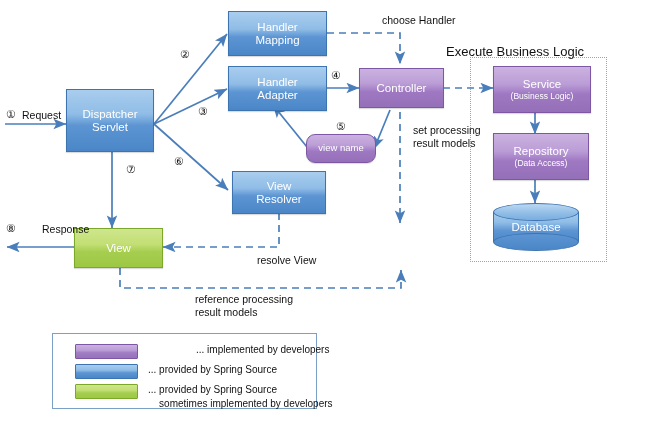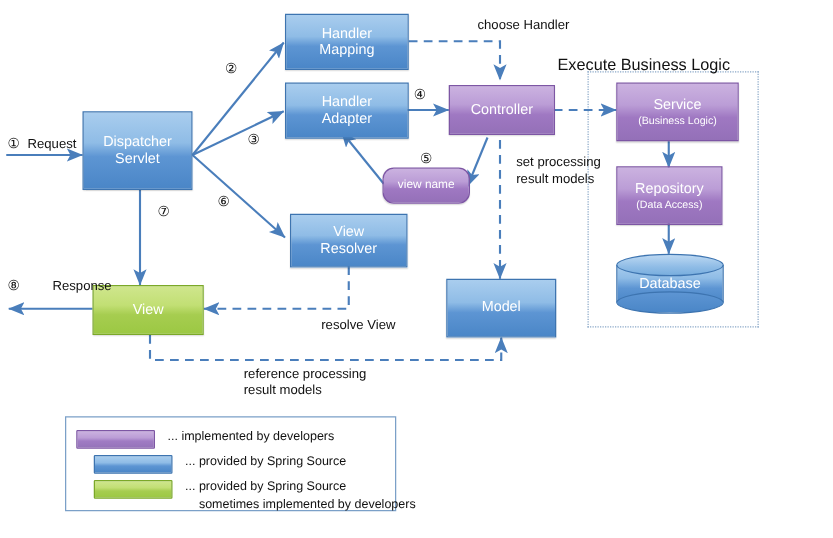--- a/index.html
+++ b/index.html
@@ -135,30 +135,27 @@
 
   <div class="node blue" style="left:232px;top:171px;width:94px;height:43px;">
     <div class="t-main">View</div>
     <div class="t-main">Resolver</div>
   </div>
 
   <div class="node green" style="left:74px;top:228px;width:89px;height:40px;">
     <div class="t-main">View</div>
   </div>
 
-  <div class="node blue" style="left:357px;top:223px;width:88px;height:47px;">
-    <div class="t-main">Model</div>
-  </div>
 
   <div class="node purple" style="left:493px;top:66px;width:98px;height:47px;">
     <div class="t-main">Service</div>
     <div class="t-sub">(Business Logic)</div>
   </div>
 
-  <div class="node purple" style="left:493px;top:133px;width:85px;height:47px;">
+  <div class="node purple" style="left:493px;top:133px;width:96px;height:47px;">
     <div class="t-main">Repository</div>
     <div class="t-sub">(Data Access)</div>
   </div>
 
   <div class="db" style="left:493px;top:203px;width:86px;height:48px;">
     <div class="body"></div>
     <div class="top"></div>
     <div class="bot"></div>
     <div class="lbl">Database</div>
   </div>
@@ -175,21 +172,21 @@
   <div class="lbl-txt" style="left:22px;top:109px;">Request</div>
   <div class="lbl-txt" style="left:22px;top:223px;padding-left:20px;">Response</div>
   <div class="lbl-txt" style="left:382px;top:14px;">choose Handler</div>
   <div class="lbl-txt" style="left:413px;top:124px;">set processing
 result models</div>
   <div class="lbl-txt" style="left:236px;top:254px;padding-left:21px;">resolve View</div>
   <div class="lbl-txt" style="left:195px;top:293px;">reference processing
 result models</div>
 
   <div class="legend" style="left:52px;top:333px;width:265px;height:76px;">
-    <div class="legend-row" style="left:8px;top:9px;">
+    <div class="legend-row" style="left:22px;top:9px;gap:48px;">
       <div class="swatch sw-p"></div>
       <div class="legend-text">... implemented by developers</div>
     </div>
     <div class="legend-row" style="left:22px;top:29px;">
       <div class="swatch sw-b"></div>
       <div class="legend-text">... provided by Spring Source</div>
     </div>
     <div class="legend-row" style="left:22px;top:49px;">
       <div class="swatch sw-g"></div>
       <div class="legend-text">... provided by Spring Source

